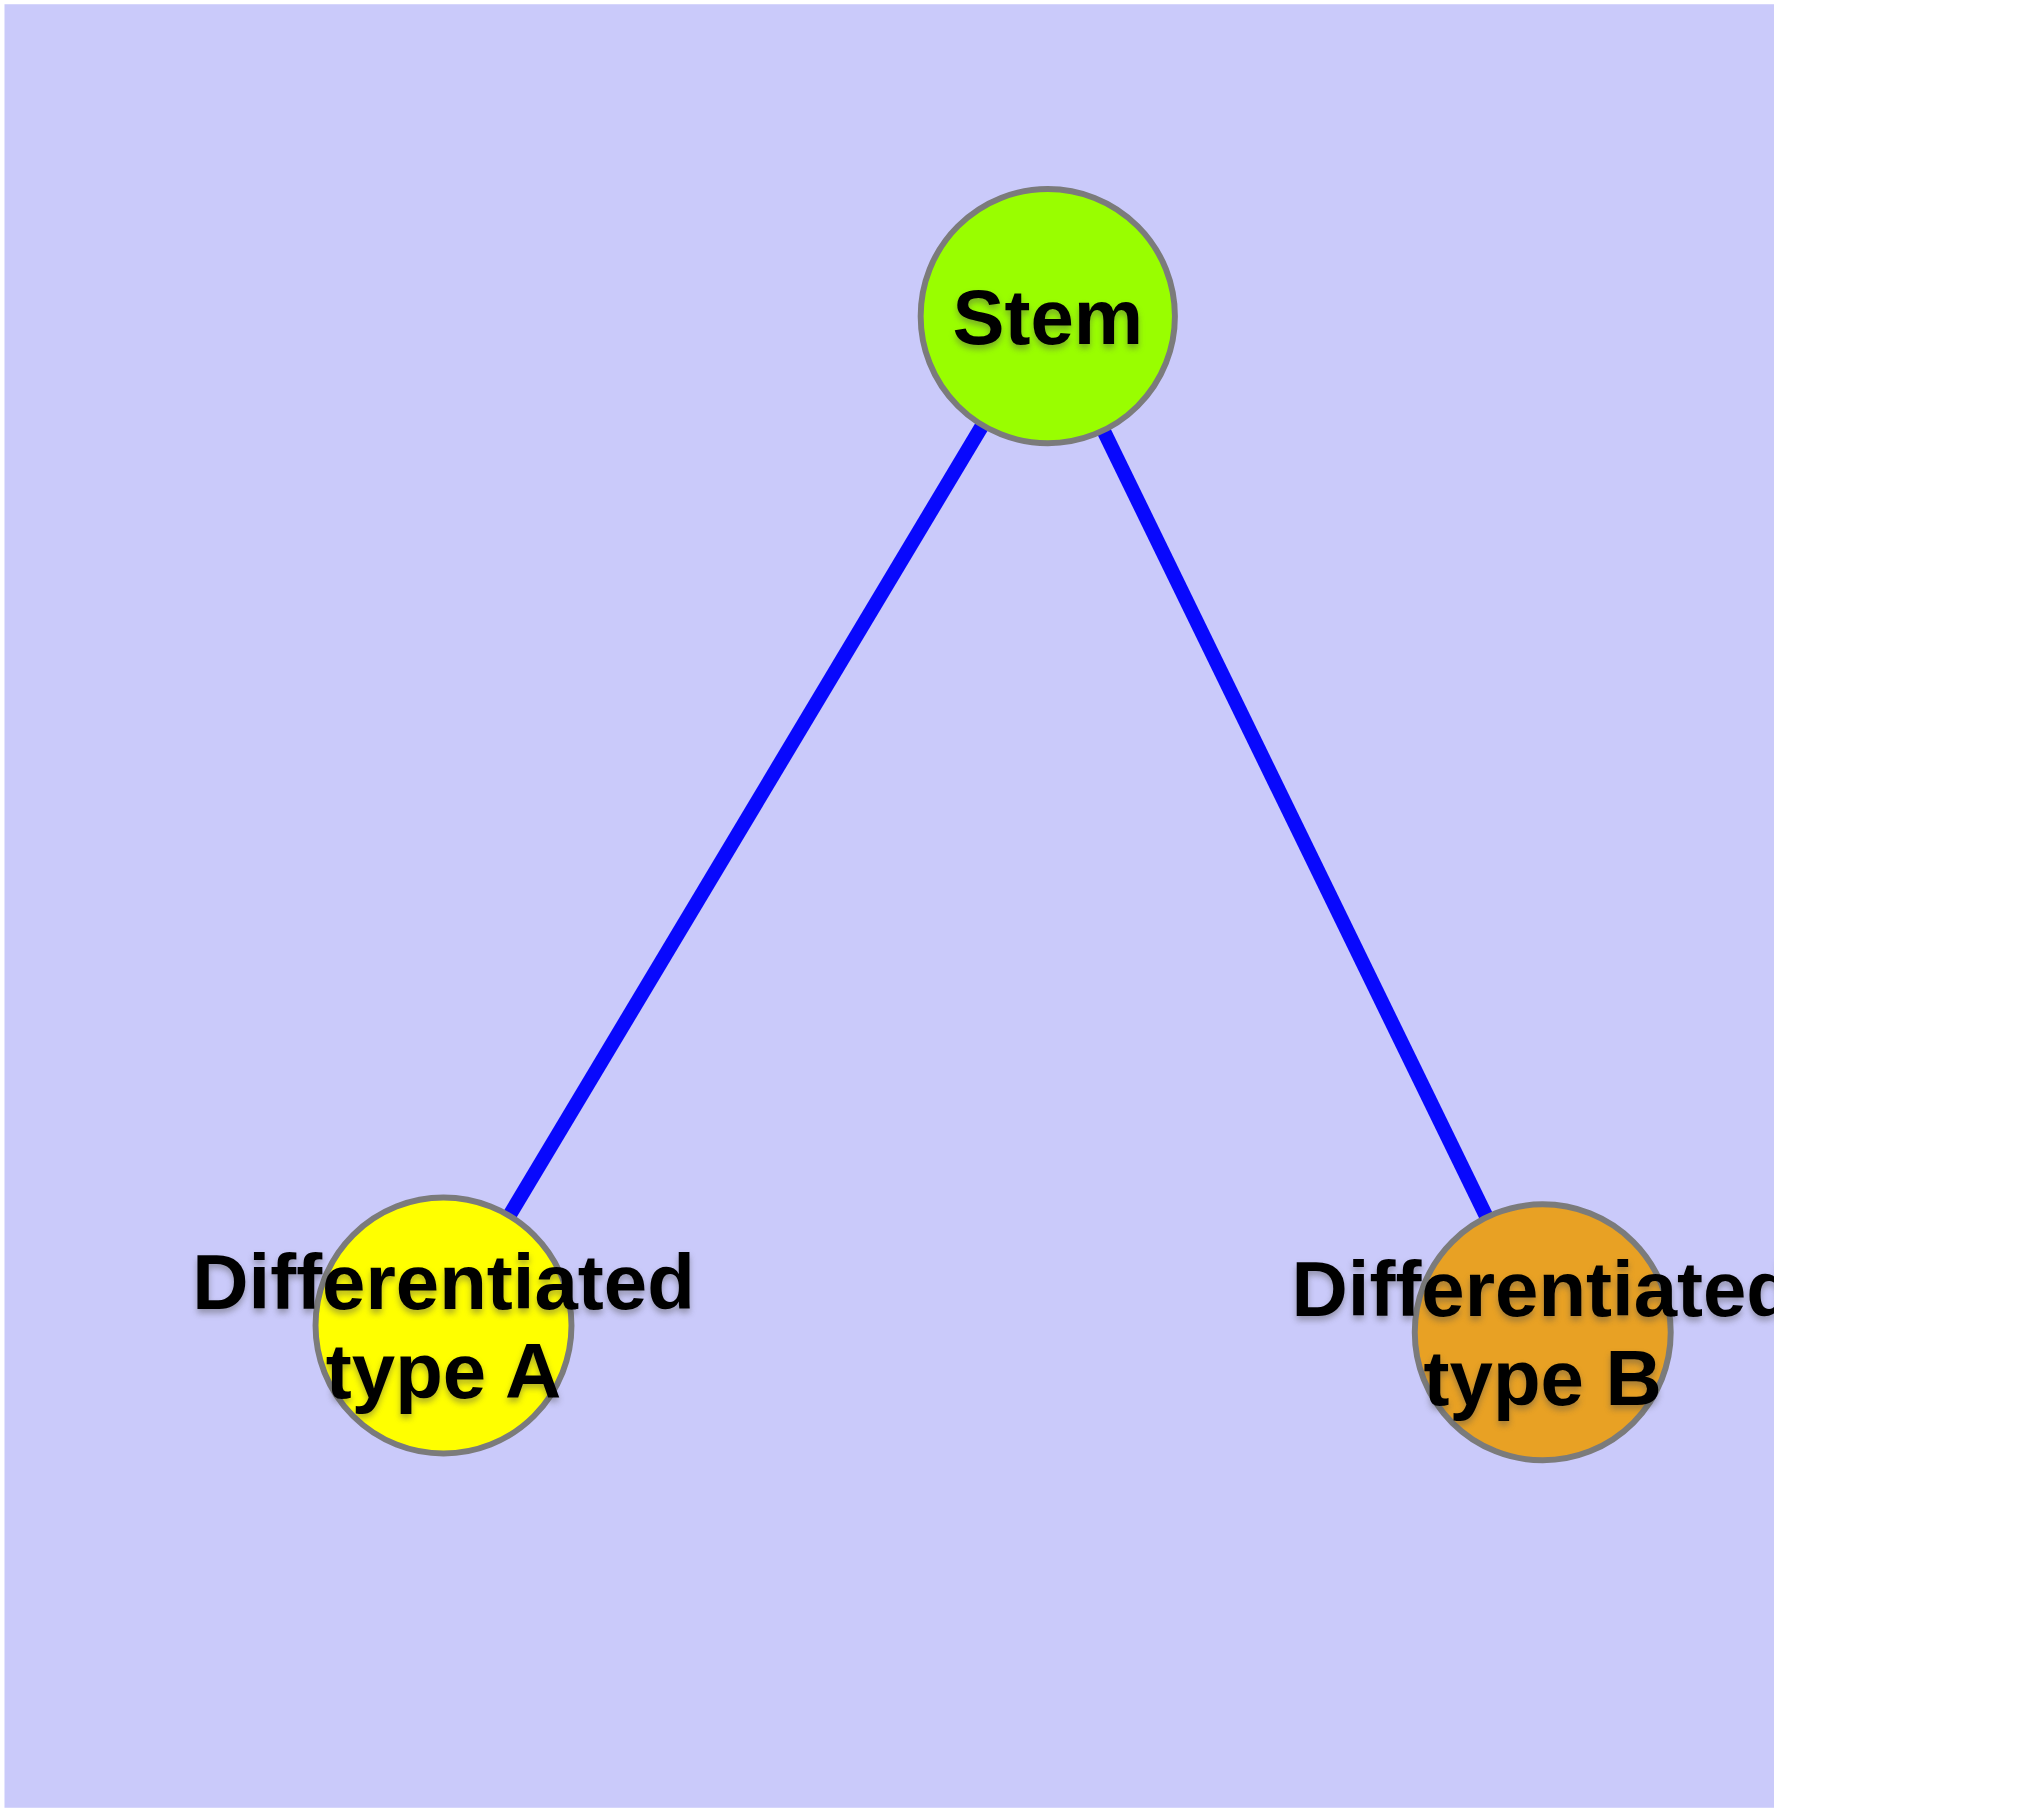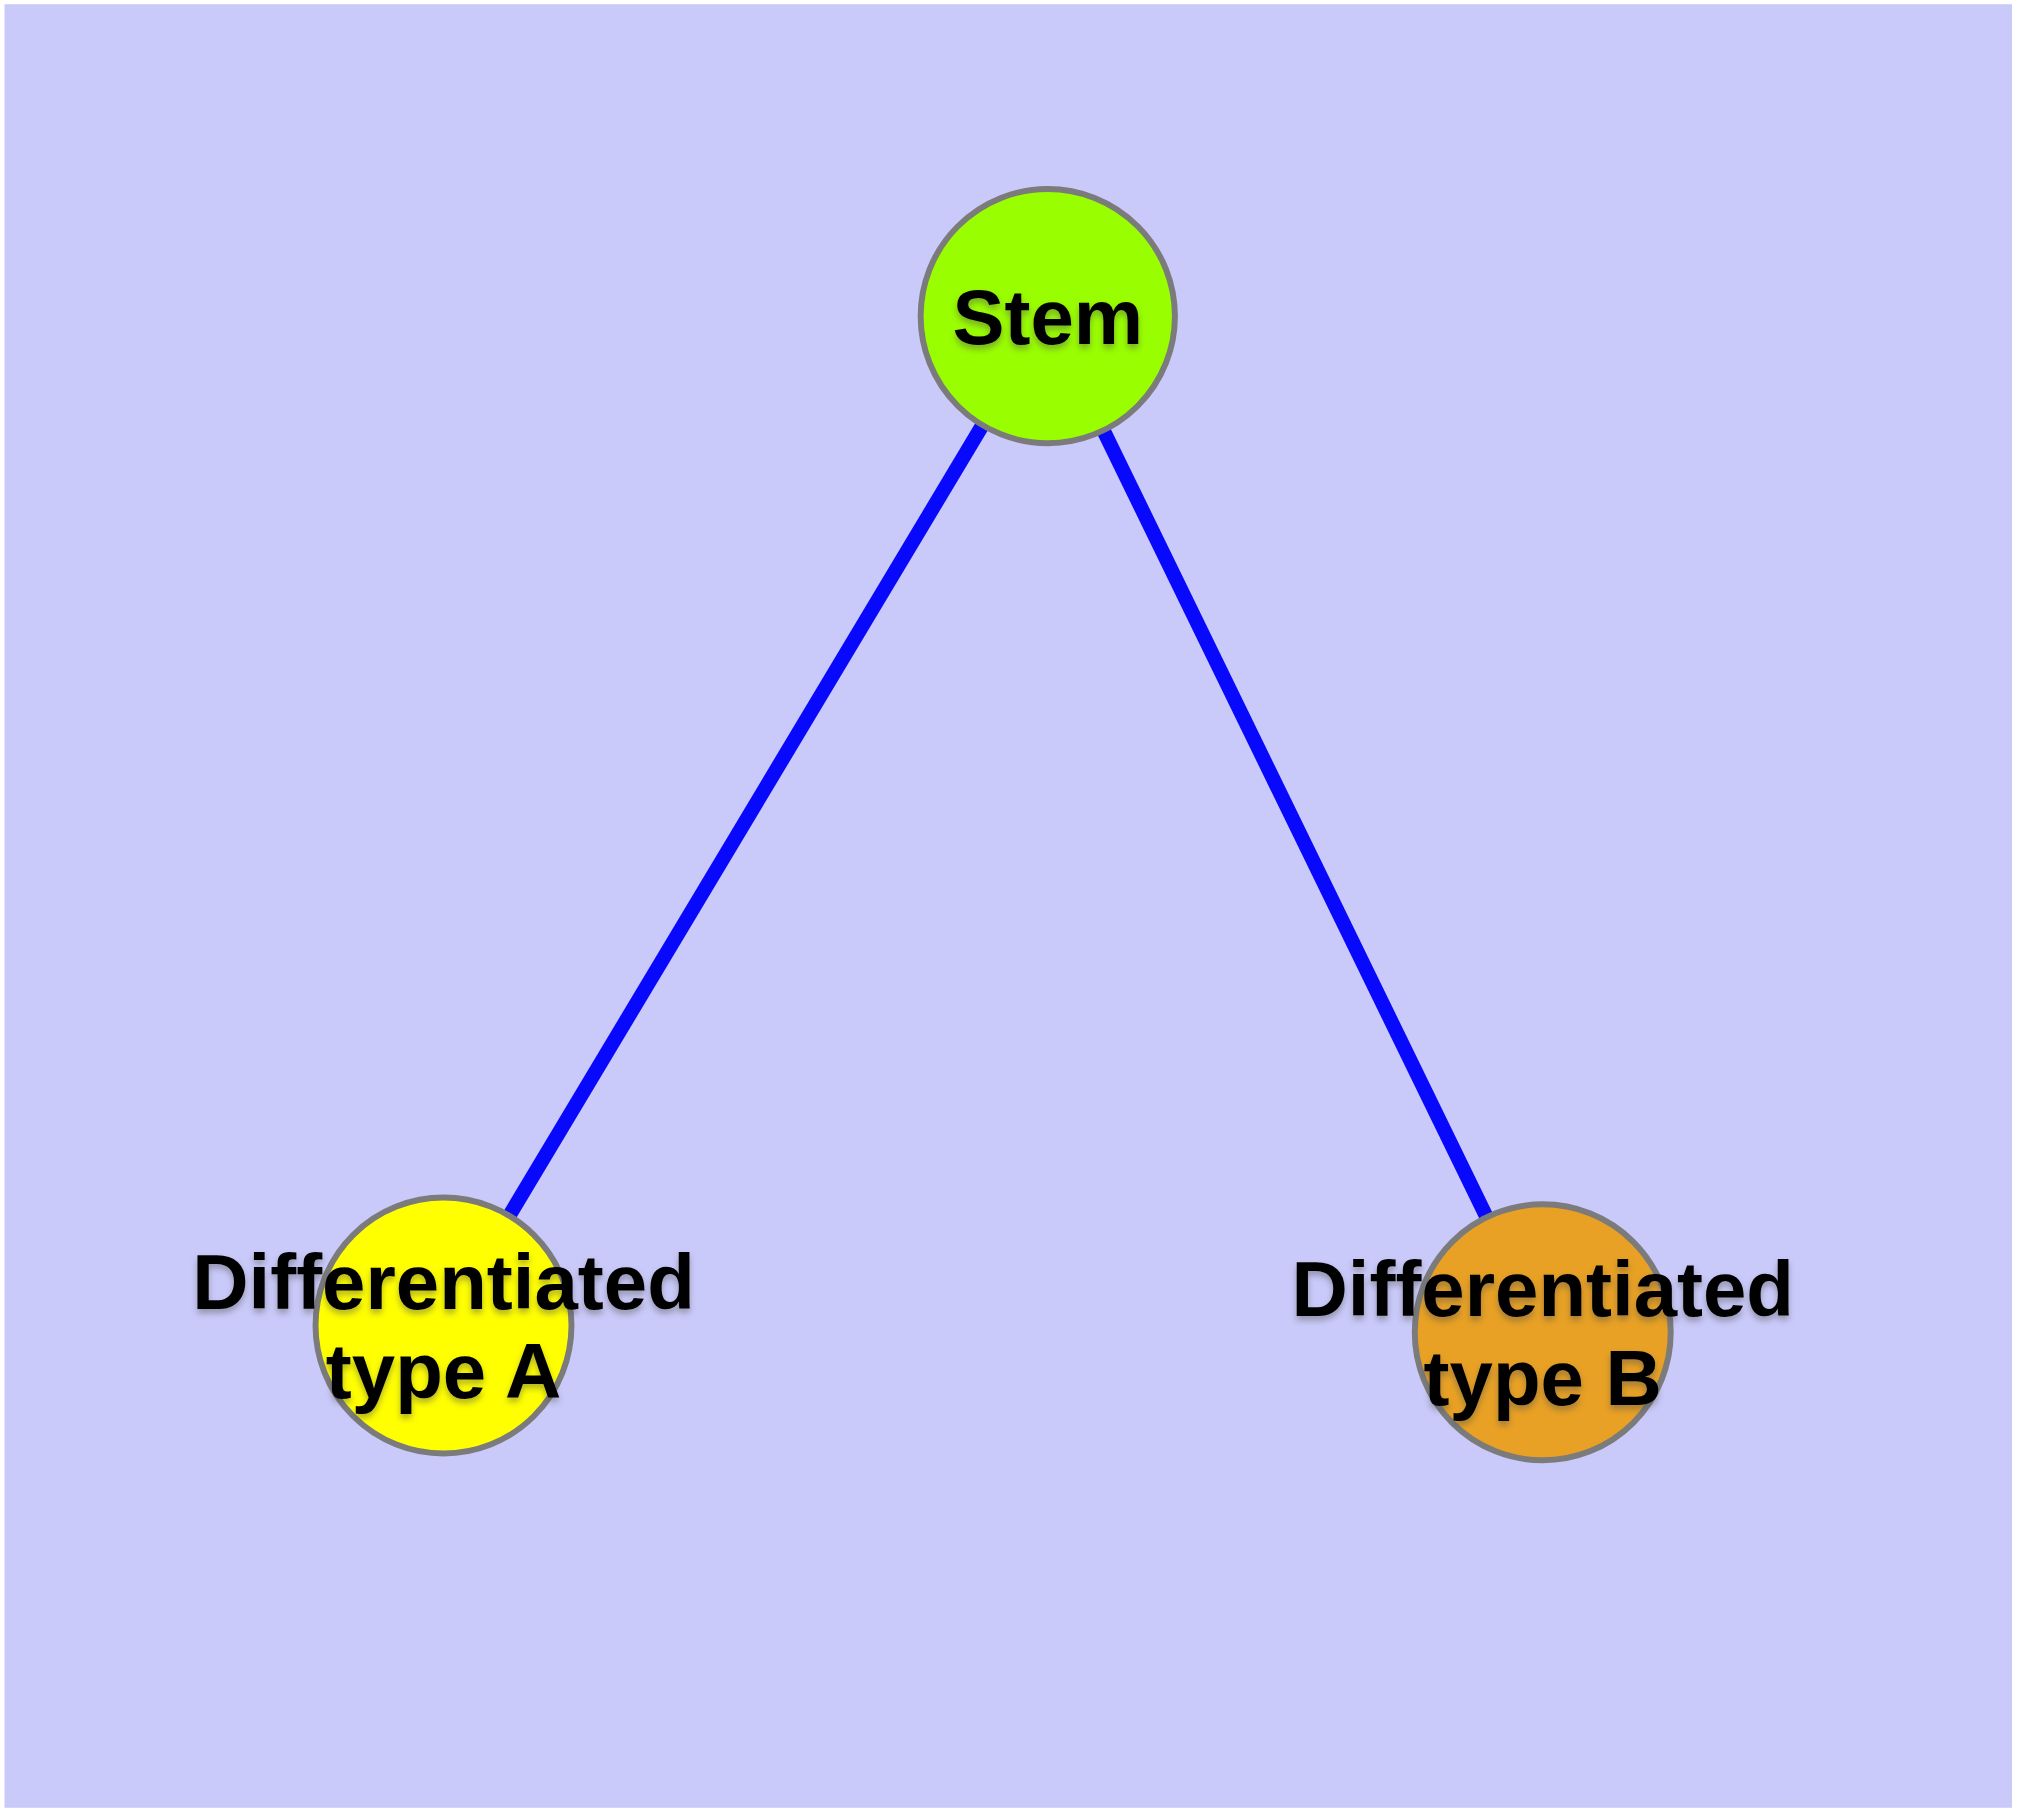--- a/index.html
+++ b/index.html
@@ -4,21 +4,21 @@
 <style>
   
   html, body {
     margin: 0;
     padding: 0;
     background: #FFFFFF;
     font-family: "Liberation Sans", sans-serif;
   }
   .stage {
     position: relative;
-    width: 2012px;
+    width: 1774px;
     height: 1812px;
     background: #FFFFFF;
     overflow: hidden;
     text-align: right;
   }
   svg.graph {
     display: block;
     width: 2021px;
     height: 1812px;
   }

